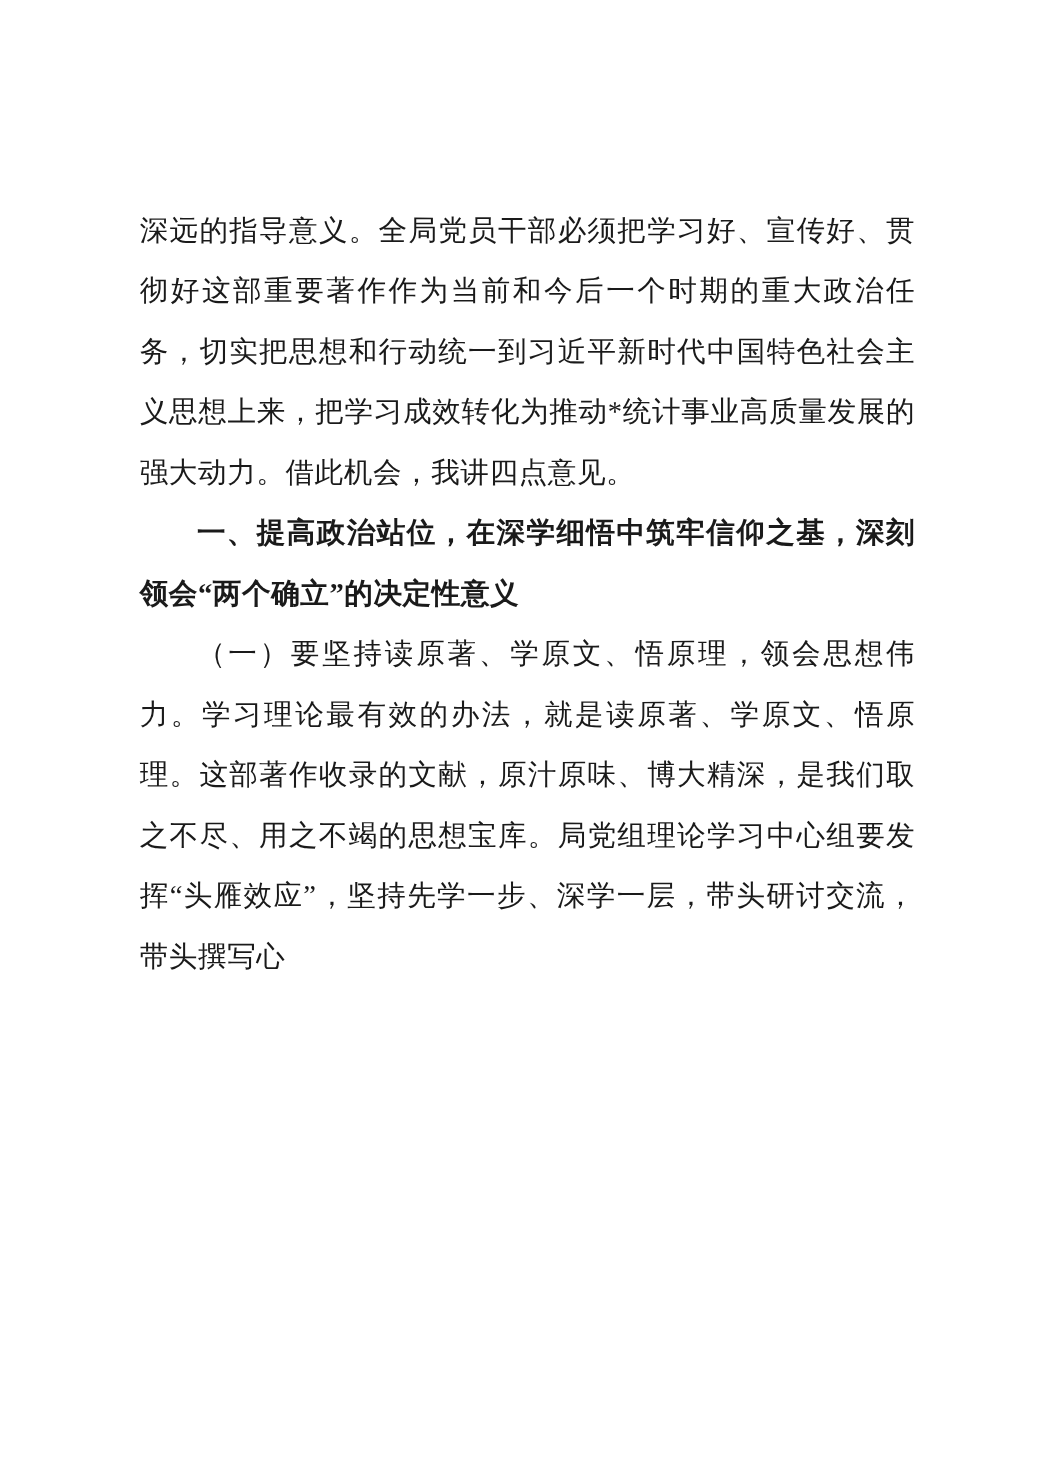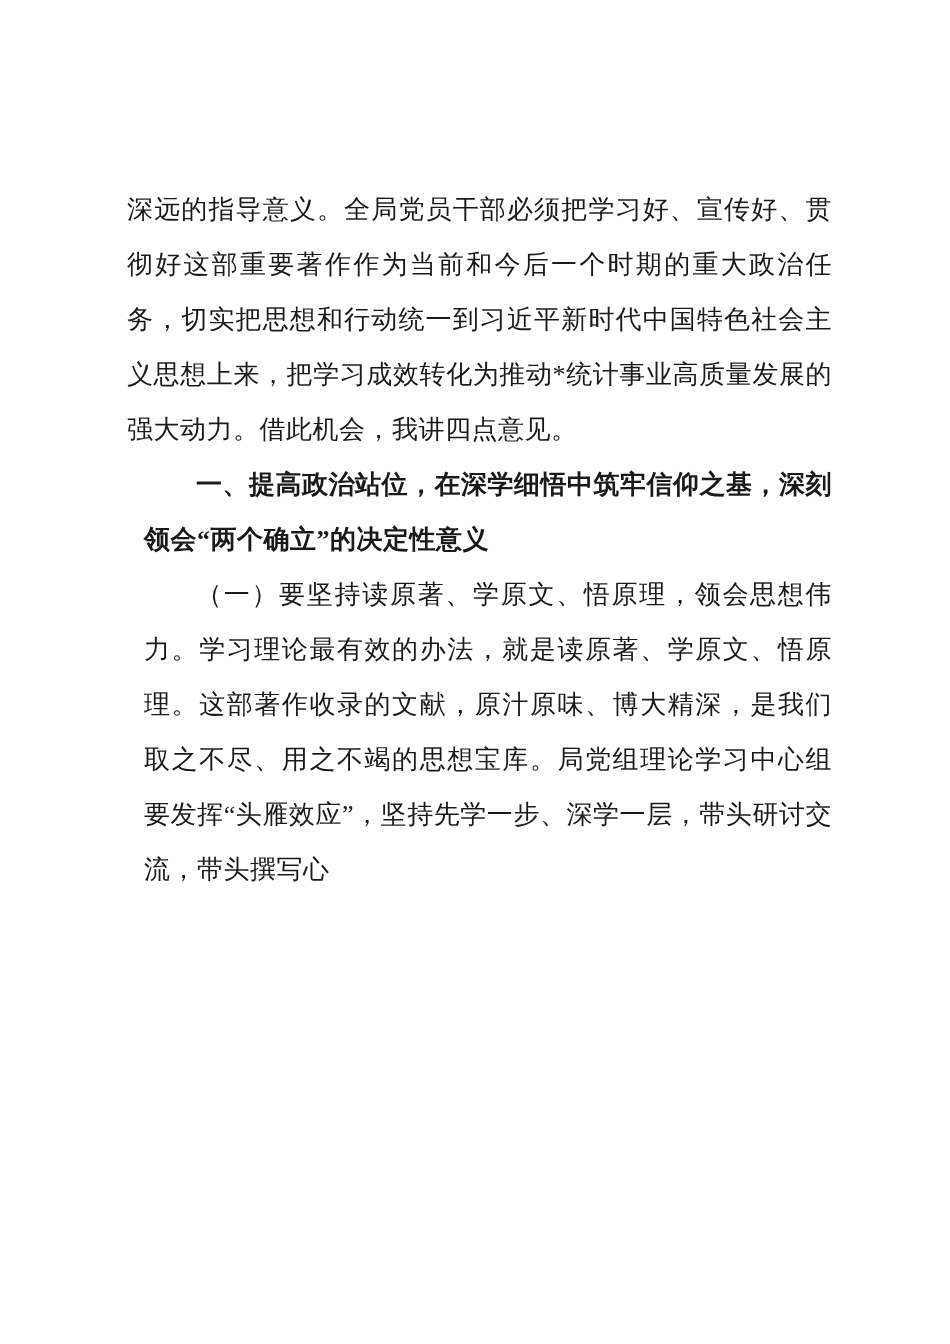--- a/index.html
+++ b/index.html
@@ -22,21 +22,20 @@
     margin: 0;
     font-size: 26px;
     line-height: 55px;
     text-align: justify;
     text-justify: inter-ideograph;
     letter-spacing: 0.5px;
     word-break: break-all;
   }
   .doc-body p.indent {
     text-indent: 2em;
-    margin-left: 17px;
   }
   .doc-body p.heading {
     font-weight: bold;
   }
 </style>
 </head>
 <body>
 
 <div class="page">
   <div class="doc-body">

